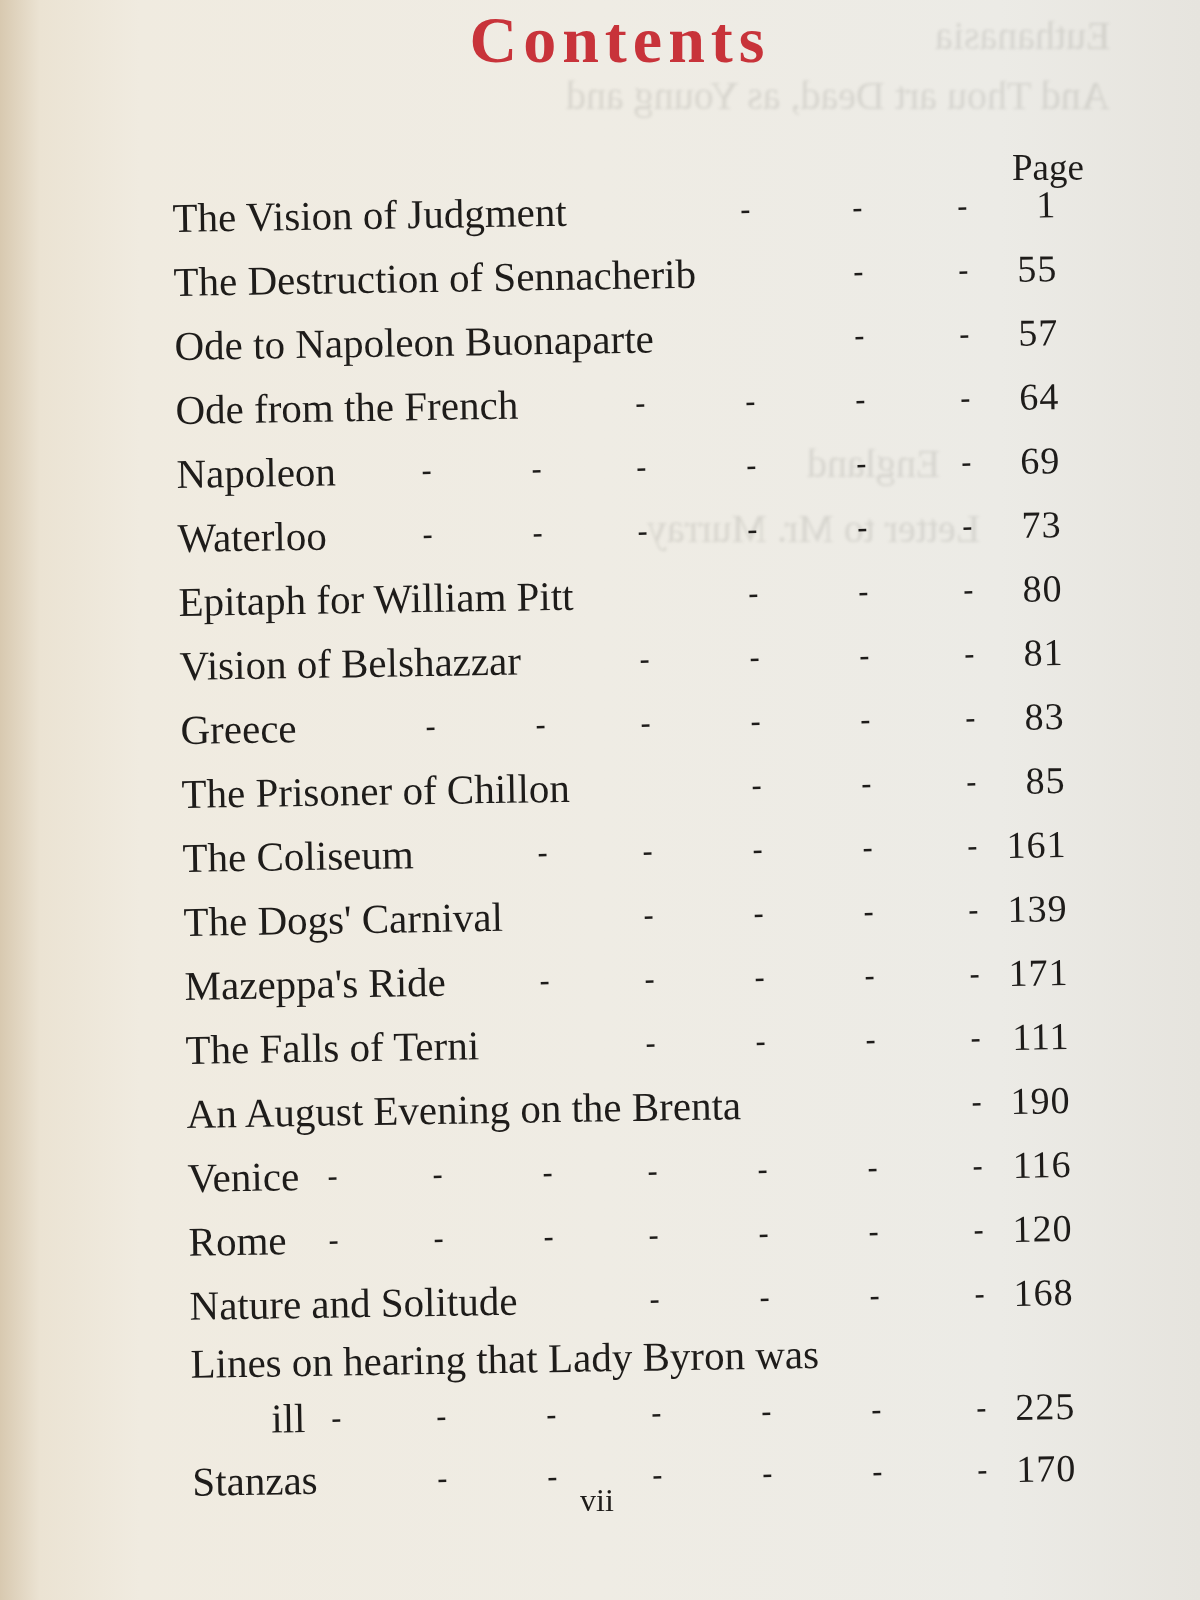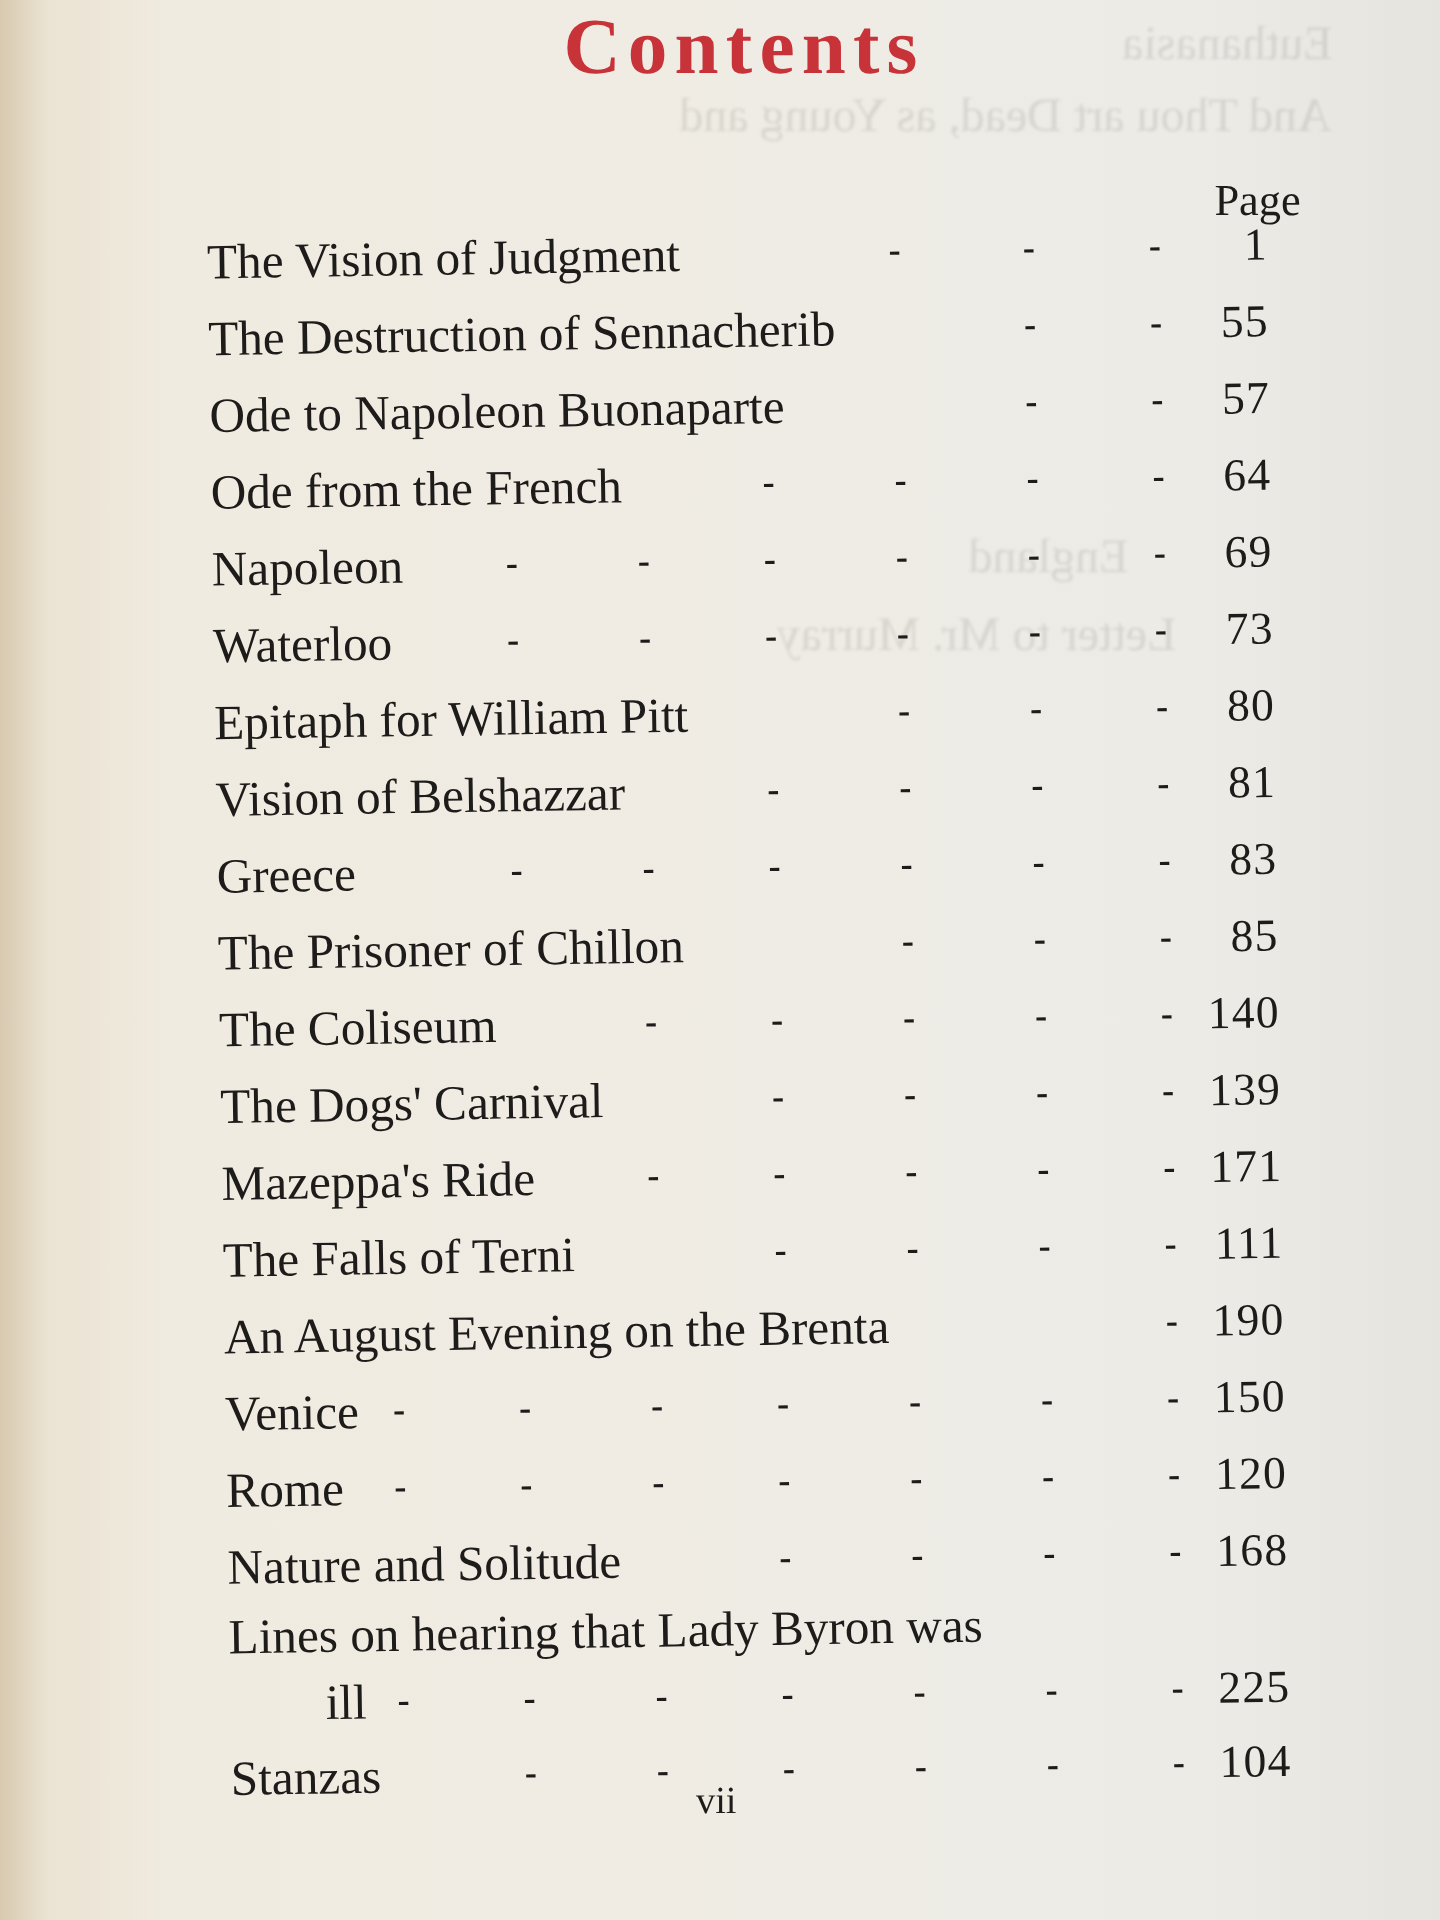--- a/index.html
+++ b/index.html
@@ -195,21 +195,21 @@
       <span class="num">85</span>
     </div>
 
     <div class="entry">
       <span class="title-text">The Coliseum</span>
       <span class="dash" style="left:355px">-</span>
       <span class="dash" style="left:460px">-</span>
       <span class="dash" style="left:570px">-</span>
       <span class="dash" style="left:680px">-</span>
       <span class="dash" style="left:785px">-</span>
-      <span class="num">140</span>
+      <span class="num">161</span>
     </div>
 
     <div class="entry">
       <span class="title-text">The Dogs' Carnival</span>
       <span class="dash" style="left:460px">-</span>
       <span class="dash" style="left:570px">-</span>
       <span class="dash" style="left:680px">-</span>
       <span class="dash" style="left:785px">-</span>
       <span class="num">139</span>
     </div>
@@ -241,21 +241,21 @@
 
     <div class="entry">
       <span class="title-text">Venice</span>
       <span class="dash" style="left:140px">-</span>
       <span class="dash" style="left:245px">-</span>
       <span class="dash" style="left:355px">-</span>
       <span class="dash" style="left:460px">-</span>
       <span class="dash" style="left:570px">-</span>
       <span class="dash" style="left:680px">-</span>
       <span class="dash" style="left:785px">-</span>
-      <span class="num">150</span>
+      <span class="num">116</span>
     </div>
 
     <div class="entry">
       <span class="title-text">Rome</span>
       <span class="dash" style="left:140px">-</span>
       <span class="dash" style="left:245px">-</span>
       <span class="dash" style="left:355px">-</span>
       <span class="dash" style="left:460px">-</span>
       <span class="dash" style="left:570px">-</span>
       <span class="dash" style="left:680px">-</span>
@@ -286,19 +286,19 @@
     </div>
 
     <div class="entry">
       <span class="title-text">Stanzas</span>
       <span class="dash" style="left:245px">-</span>
       <span class="dash" style="left:355px">-</span>
       <span class="dash" style="left:460px">-</span>
       <span class="dash" style="left:570px">-</span>
       <span class="dash" style="left:680px">-</span>
       <span class="dash" style="left:785px">-</span>
-      <span class="num">104</span>
+      <span class="num">170</span>
     </div>
 
   </div>
 
   <div class="folio">vii</div>
 </div>
 
 </body></html>

